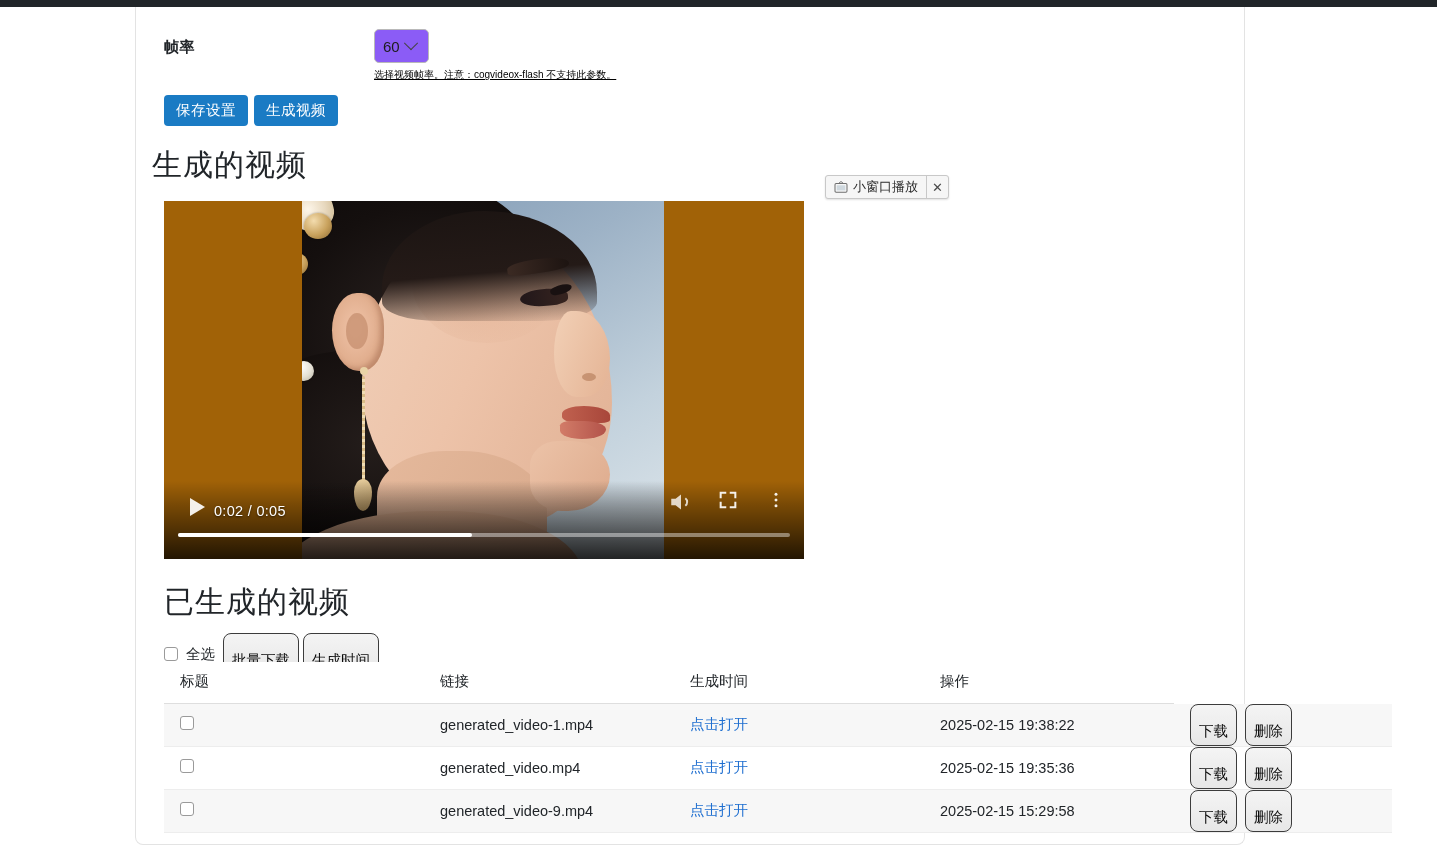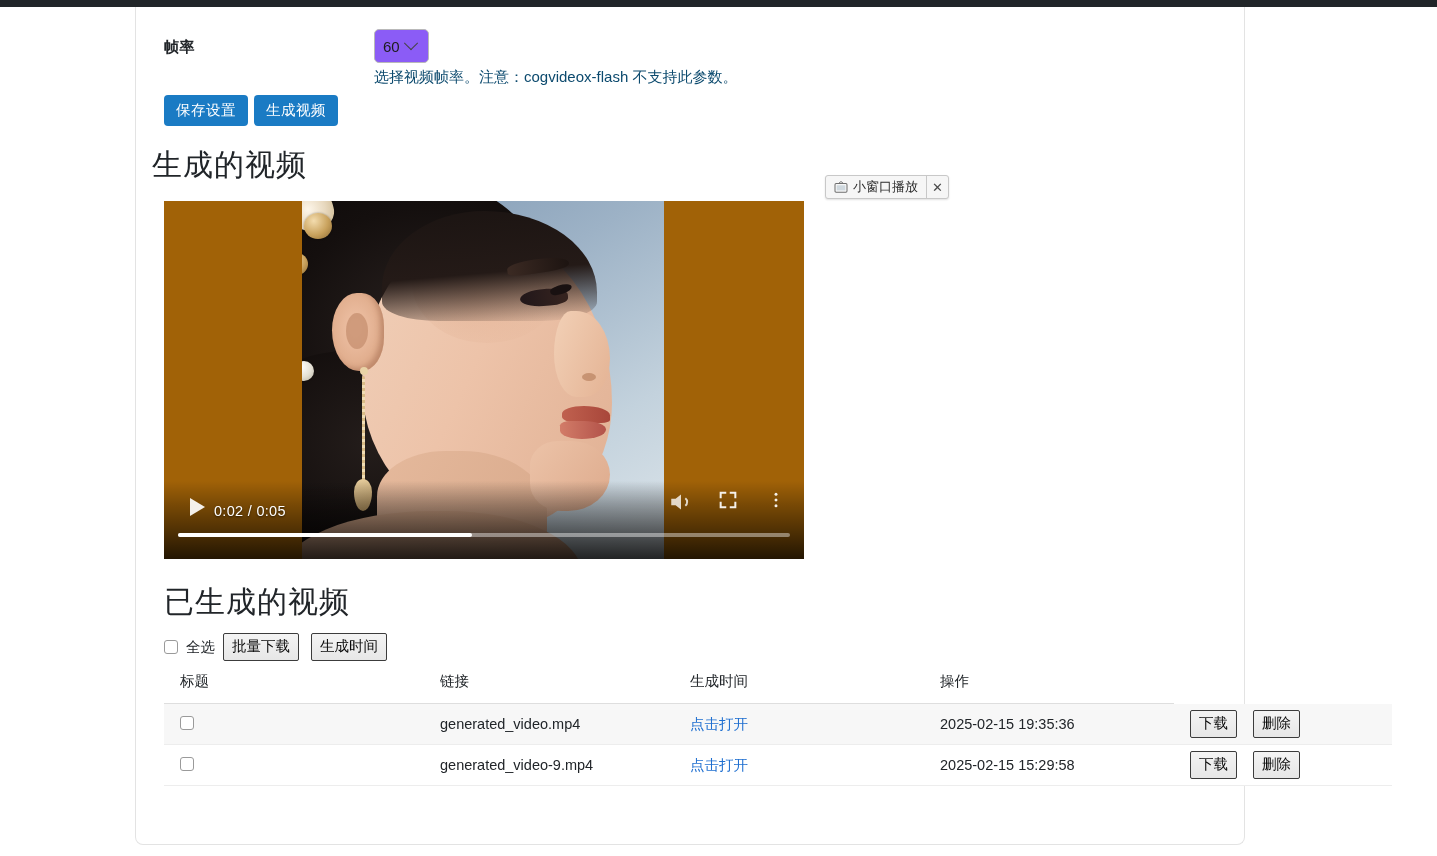--- a/index.html
+++ b/index.html
@@ -55,22 +55,23 @@
   }
   .fps-select .chev {
     margin-left: 6px;
     width: 10px; height: 10px;
     border-right: 1.6px solid #444;
     border-bottom: 1.6px solid #444;
     transform: rotate(45deg) translate(-2px,-2px);
   }
   .help-text {
     position: absolute; left: 210px; top: 39px;
-    font-size: 15px; color: #0c4a6e;
+    font-size: 10px; color: #000000;
     white-space: nowrap;
+    text-decoration: underline;
   }
 
   
   #action-buttons {
     position: absolute; left: 28px; top: 88px;
     display: flex; gap: 6px;
   }
   .btn-primary {
     background: #1a7bc4;
     color: #ffffff;
@@ -351,23 +352,23 @@
   #select-all-label {
     margin-left:8px; margin-right:8px;
     font-size:14.5px; color:#212529;
   }
   .btn-native {
     font-family:"Liberation Sans", sans-serif;
     font-size:14.5px;
     color:#0a0a0a;
     background: linear-gradient(to bottom,#f4f4f4,#e7e7e7);
     border:1px solid #3c3c3c;
-    border-radius:2px;
-    padding:3px 8px 4px;
-    margin-right:12px;
+    border-radius:8px;
+    padding:17px 8px 4px;
+    margin-right:4px;
     cursor:pointer;
   }
 
   
   #history-table {
     position:absolute; left:28px; top:655px;
     width:1228px;
     border-collapse:collapse;
     font-size:14.5px;
     color:#212529;
@@ -522,20 +523,34 @@
         <th class="col-link">链接</th>
         <th class="col-time">生成时间</th>
         <th class="col-action">操作</th>
       </tr>
     </thead>
     <tbody>
       <tr>
         <td>
           <span class="row-checkbox"></span>
         </td>
+        <td>generated_video-1.mp4</td>
+        <td>
+          <span class="link-open">点击打开</span>
+        </td>
+        <td>2025-02-15 19:38:22</td>
+        <td class="cell-actions">
+          <button class="btn-native">下载</button>
+          <button class="btn-native">删除</button>
+        </td>
+      </tr>
+      <tr>
+        <td>
+          <span class="row-checkbox"></span>
+        </td>
         <td>generated_video.mp4</td>
         <td>
           <span class="link-open">点击打开</span>
         </td>
         <td>2025-02-15 19:35:36</td>
         <td class="cell-actions">
           <button class="btn-native">下载</button>
           <button class="btn-native">删除</button>
         </td>
       </tr>

